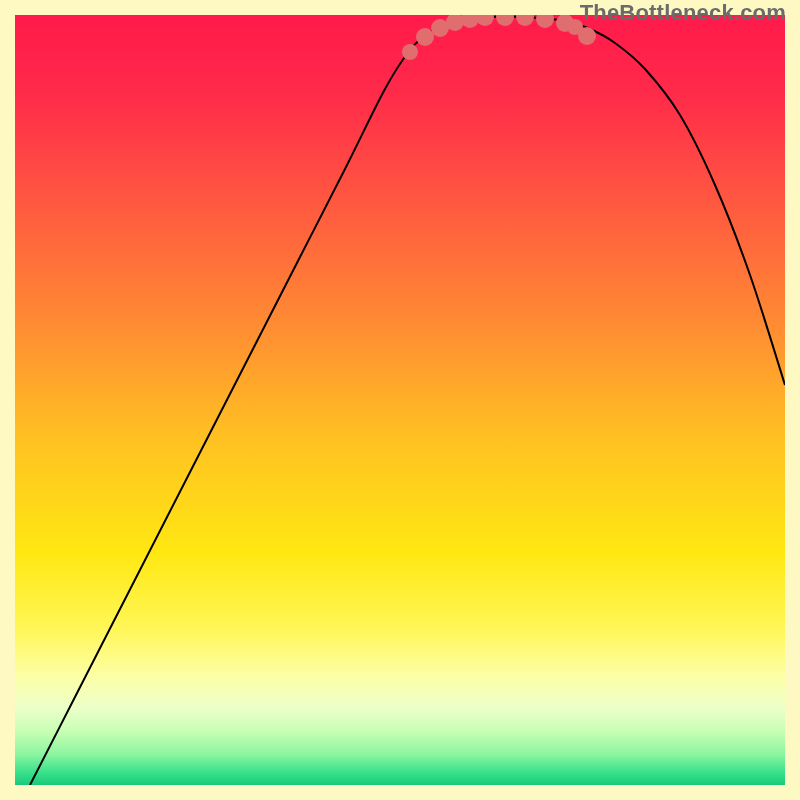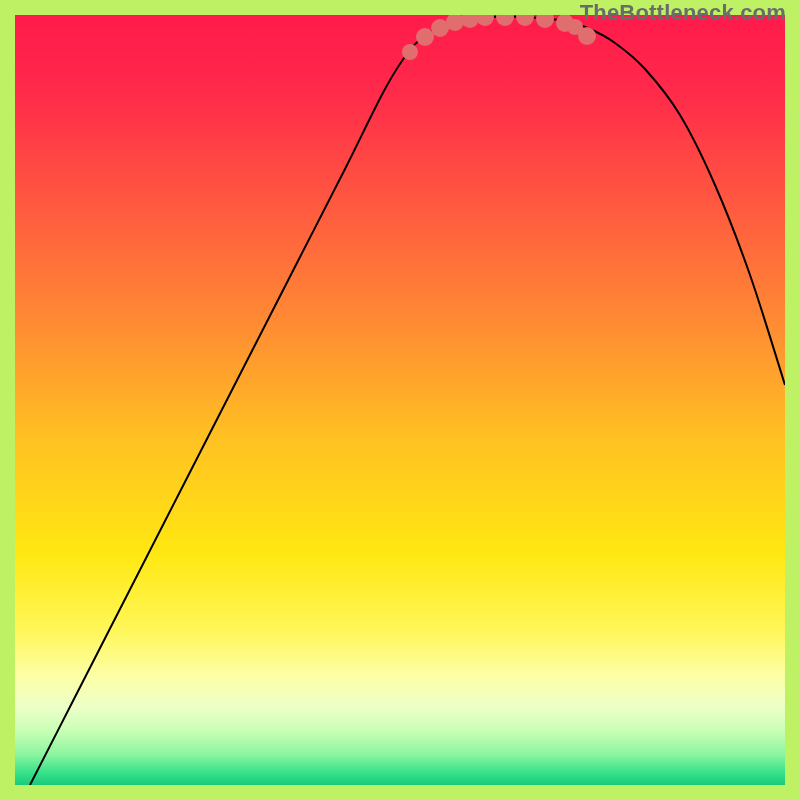--- a/index.html
+++ b/index.html
@@ -9,21 +9,21 @@
     height: 800px;
     background: #000;
     overflow: hidden;
   }
   .frame {
     position: absolute;
     left: 0;
     top: 0;
     width: 800px;
     height: 800px;
-    background: #bef264;
+    background: #fef9c3;
     text-decoration: underline;
   }
   .plot-area {
     position: absolute;
     left: 15px;
     top: 15px;
     width: 770px;
     height: 770px;
     overflow: hidden;
   }

